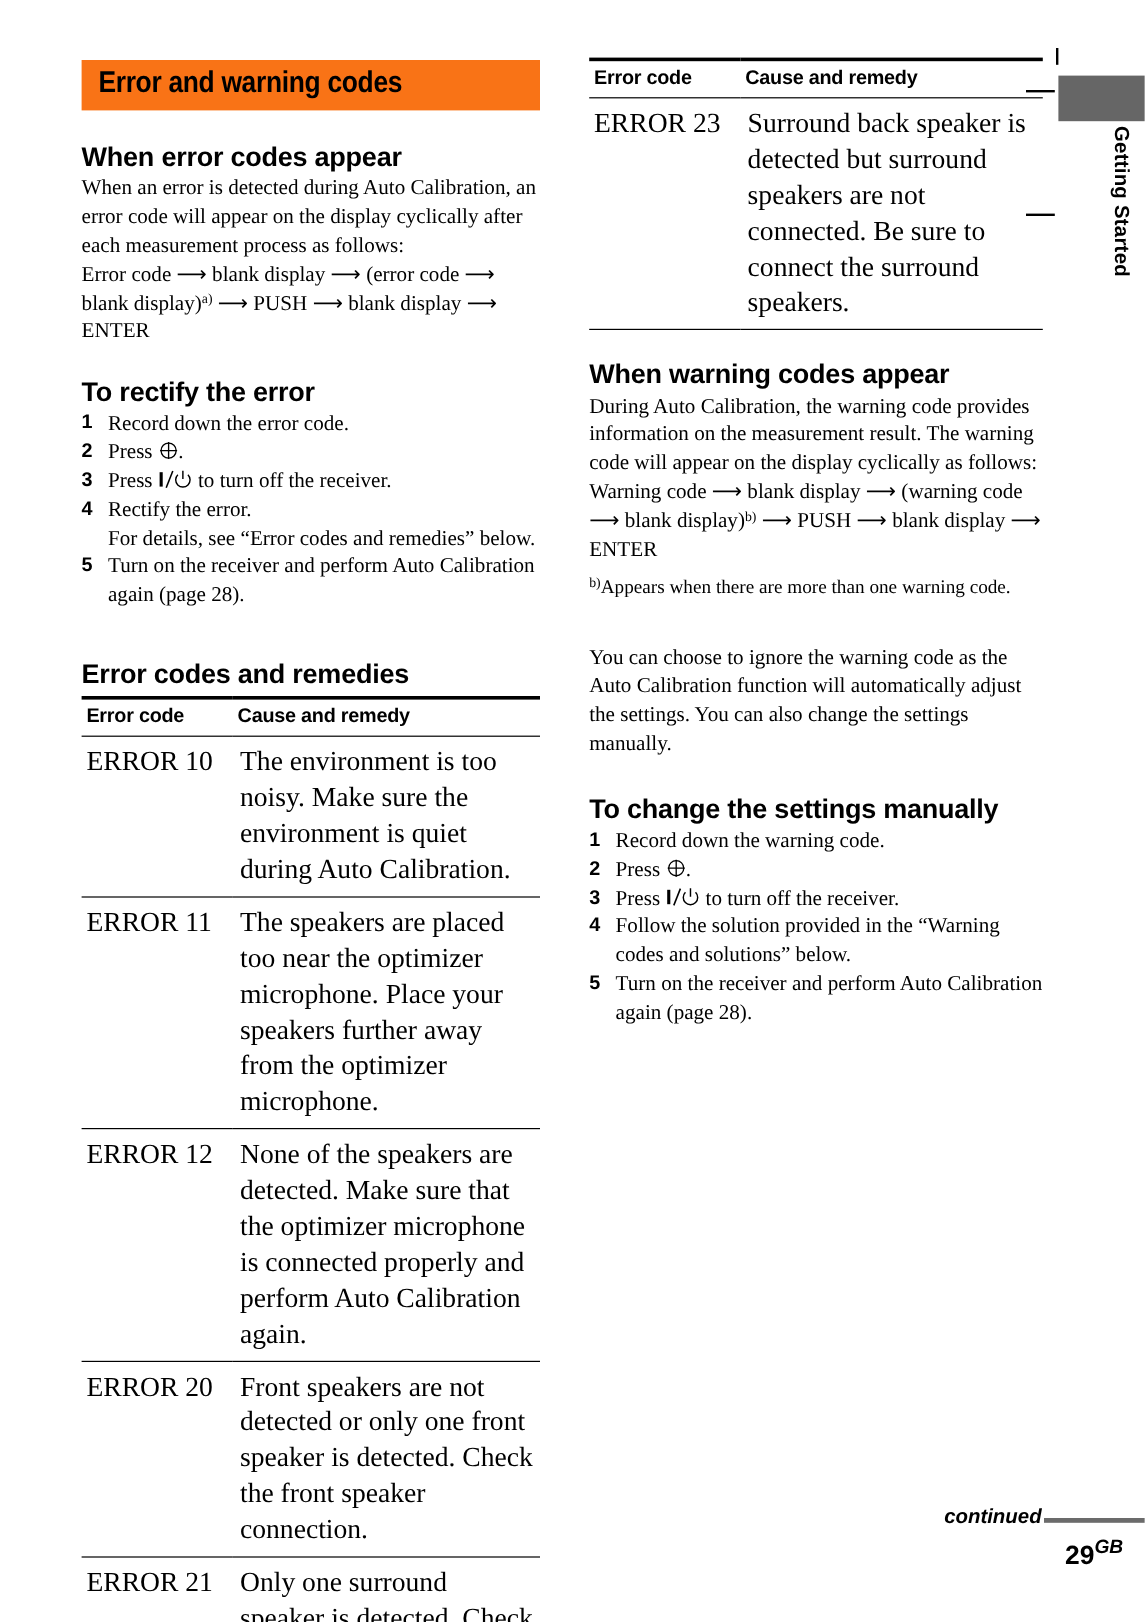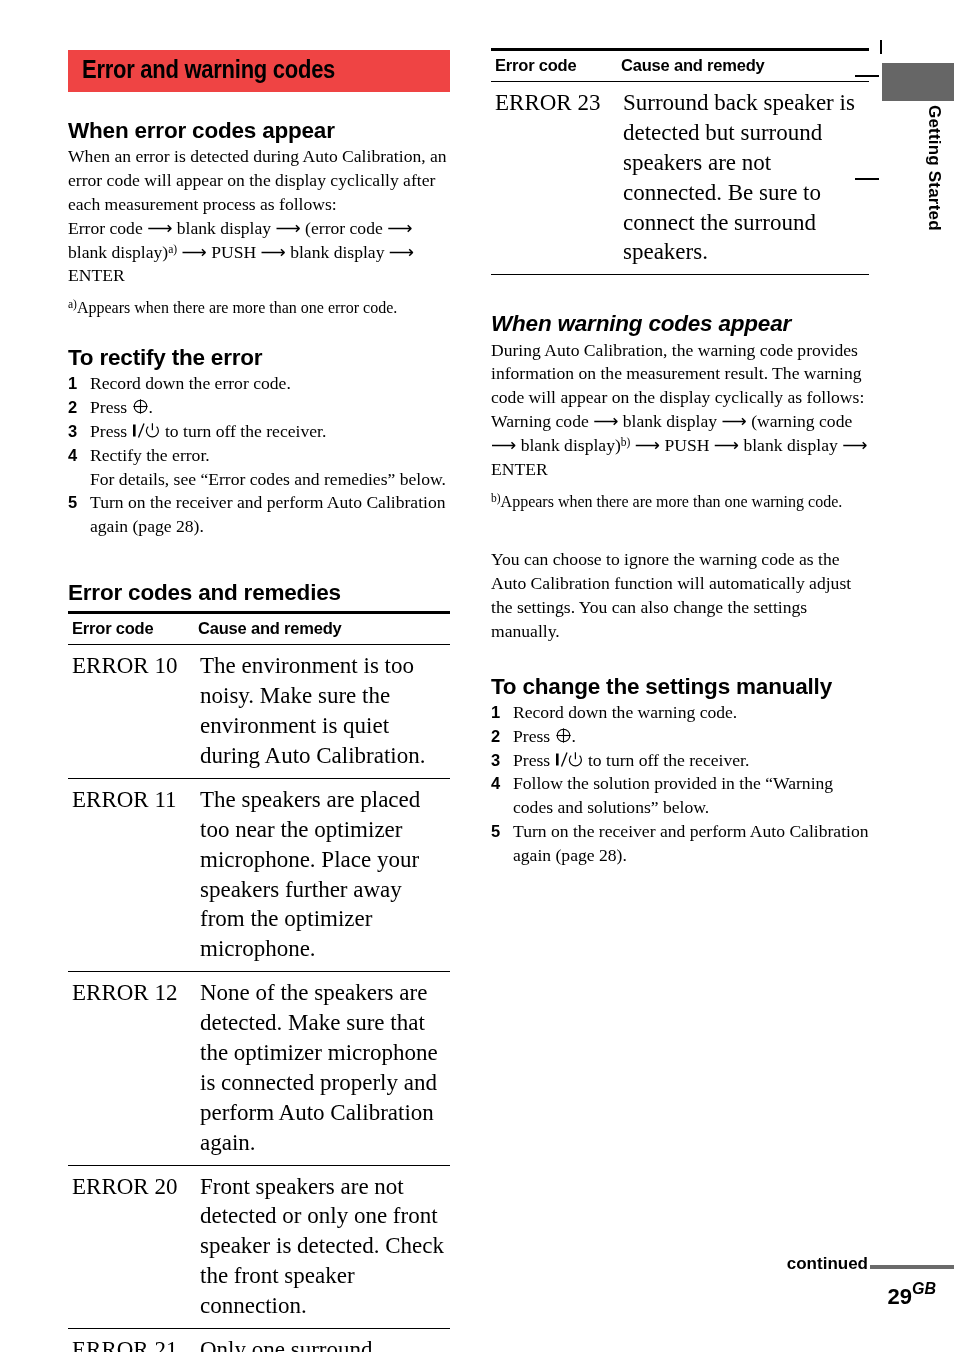--- a/index.html
+++ b/index.html
@@ -14,21 +14,21 @@
   .page { position:absolute; inset:0; }
 
   
   .col { position:absolute; top:0; }
   .col-left  { left:68px;  width:382px; }
   .col-right { left:491px; width:378px; }
 
   
   .title-band {
     position:absolute; left:68px; top:50px; width:382px; height:42px;
-    background:#ef4444;
+    background:#f97316;
   }
   .title-band .txt {
     position:absolute; left:14px; top:5px;
     font-family:"Liberation Sans", sans-serif;
     font-weight:bold; font-size:25px; letter-spacing:-0.3px;
     transform:scaleX(0.88); transform-origin:left center;
     white-space:nowrap;
   }
 
   
@@ -120,21 +120,21 @@
   }
 
   
   .cmark { position:absolute; background:#000; }
 
   
   .footer { position:absolute; left:0; right:0; bottom:0; height:110px; }
   .continued {
     position:absolute; right:86px; bottom:78px;
     font-family:"Liberation Sans", sans-serif;
-    font-weight:bold; font-size:17px;
+    font-weight:bold; font-style:italic; font-size:17px;
     white-space:nowrap;
   }
   .cont-rule {
     position:absolute; right:0px; bottom:83px;
     width:84px; height:4px; background:#6b6b6b;
   }
   .pagenum {
     position:absolute; right:18px; bottom:42px;
     font-family:"Liberation Sans", sans-serif;
     font-weight:bold; font-size:22px;
@@ -166,23 +166,20 @@
 
   <div class="col col-left" style="top:118px;">
 
     <h2 class="sec">When error codes appear</h2>
     <p class="body">When an error is detected during Auto Calibration, an error code will appear on the display cyclically after each measurement process as follows:</p>
 
     <p class="body flowline">
       <span>Error code</span><span class="arrow"> ⟶ </span><span>blank display</span><span class="arrow"> ⟶ </span><span>(error code</span><span class="arrow"> ⟶ </span><span>blank display)</span><sup class="fn">a)</sup><span class="arrow"> ⟶ </span><span>PUSH</span><span class="arrow"> ⟶ </span><span>blank display</span><span class="arrow"> ⟶ </span><span>ENTER</span>
     </p>
 
-    <p class="footnote">
-      <sup>a)</sup><span>Appears when there are more than one error code.</span>
-    </p>
 
     <h2 class="sec" style="margin-top:26px;">To rectify the error</h2>
     <ol class="steps">
       <li>
         <span class="num">1</span>
         <span>Record down the error code.</span>
       </li>
       <li>
         <span class="num">2</span>
         <span>Press </span><span class="sym"><svg width="17" height="17" viewBox="0 0 17 17">
@@ -255,21 +252,21 @@
         </tr>
       </thead>
       <tbody>
         <tr>
           <td class="code">ERROR 23</td>
           <td class="cause">Surround back speaker is detected but surround speakers are not connected. Be sure to connect the surround speakers.</td>
         </tr>
       </tbody>
     </table>
 
-    <h2 class="sec" style="margin-top:36px;font-style:italic;">When warning codes appear</h2>
+    <h2 class="sec" style="margin-top:24px;">When warning codes appear</h2>
     <p class="body">During Auto Calibration, the warning code provides information on the measurement result. The warning code will appear on the display cyclically as follows:</p>
 
     <p class="body flowline">
       <span>Warning code</span><span class="arrow"> ⟶ </span><span>blank display</span><span class="arrow"> ⟶ </span><span>(warning code</span><span class="arrow"> ⟶ </span><span>blank display)</span><sup class="fn">b)</sup><span class="arrow"> ⟶ </span><span>PUSH</span><span class="arrow"> ⟶ </span><span>blank display</span><span class="arrow"> ⟶ </span><span>ENTER</span>
     </p>
 
     <p class="footnote">
       <sup>b)</sup><span>Appears when there are more than one warning code.</span>
     </p>
 

